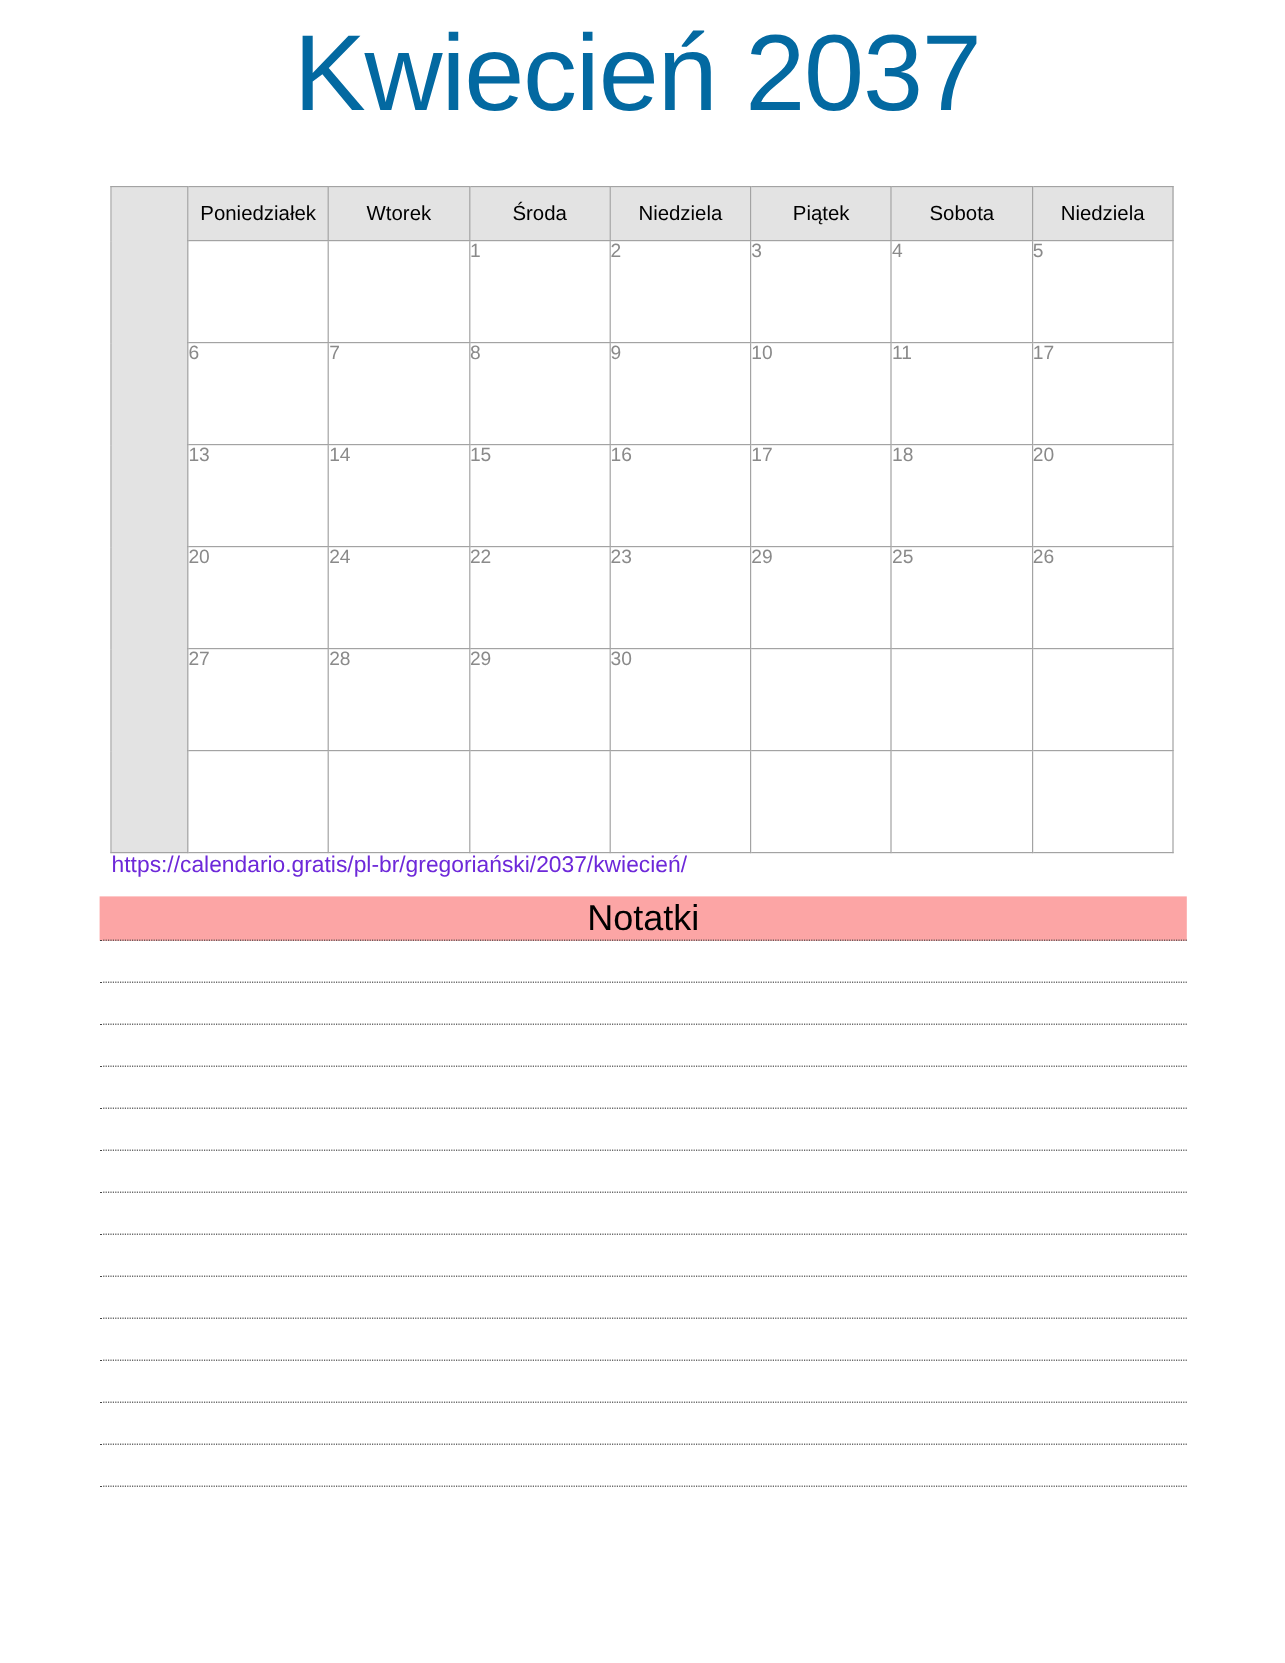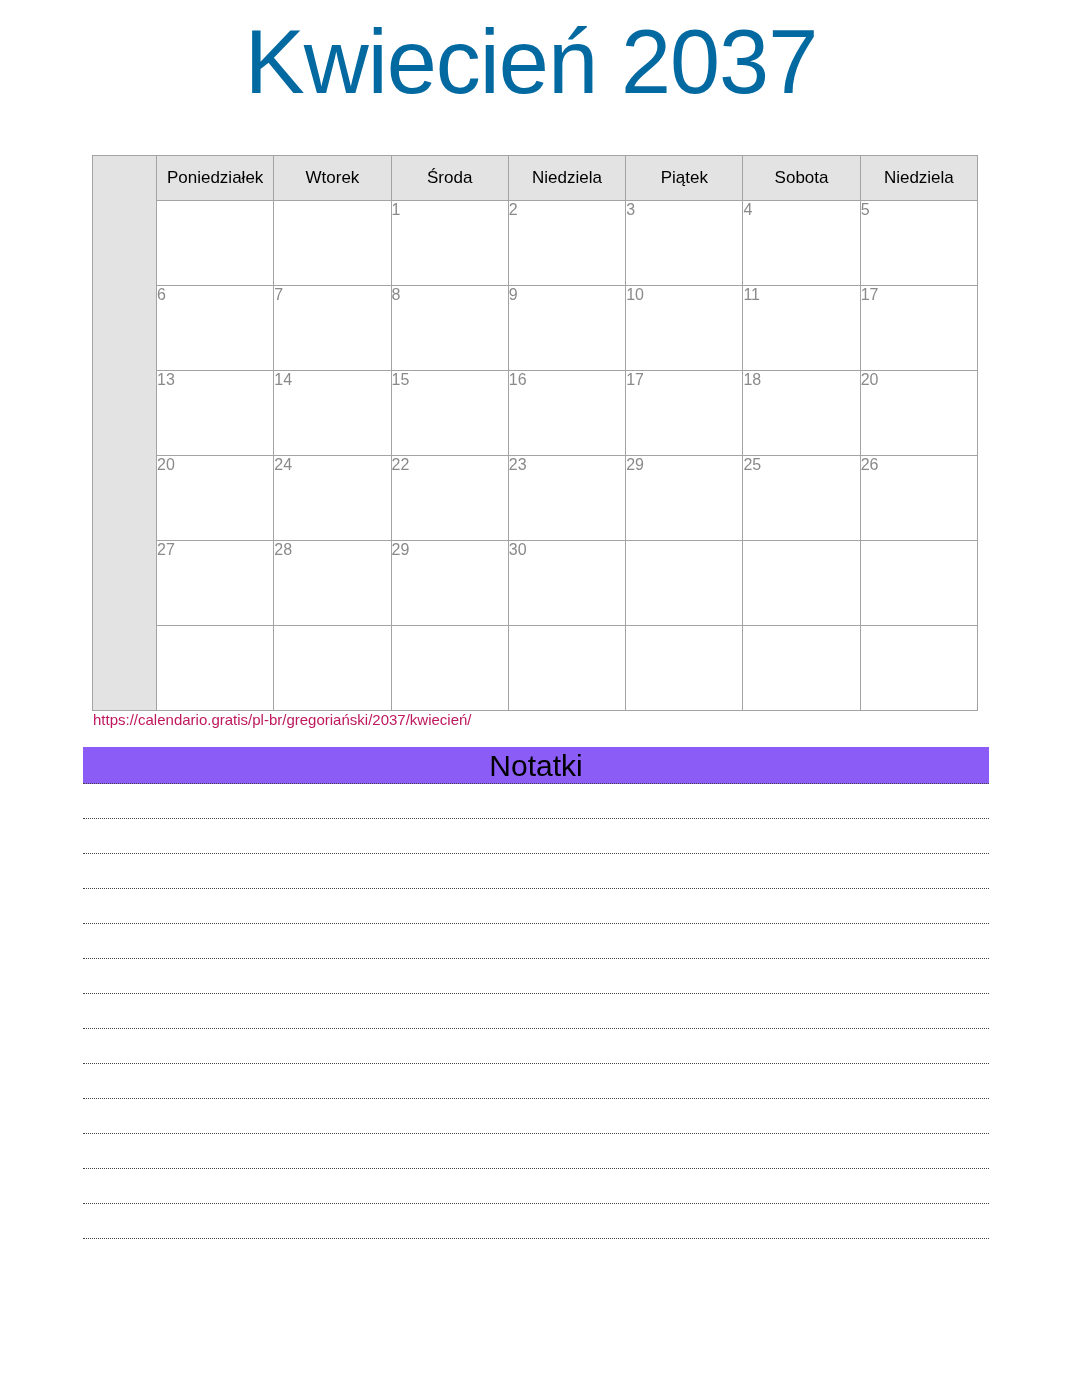--- a/index.html
+++ b/index.html
@@ -51,30 +51,30 @@
     vertical-align: top;
     text-align: left;
     font-size: 16px;
     color: #8a8a8a;
     padding: 2px 0 0 4px;
     background: #fff;
   }
   .source-url {
     position: absolute;
     left: 93px; top: 711px;
-    font-size: 15px;
-    color: #be185d;
+    font-size: 19px;
+    color: #6d28d9;
   }
   .notes {
     position: absolute;
     left: 83px; top: 747px;
     width: 906px;
   }
   .notes-header {
-    background: #8b5cf6;
+    background: #fca5a5;
     height: 37px;
     line-height: 37px;
     text-align: center;
     font-size: 30px;
     color: #000;
     border-bottom: 1px dotted #444;
   }
   .note-line {
     height: 35px;
     border-bottom: 1px dotted #444;

